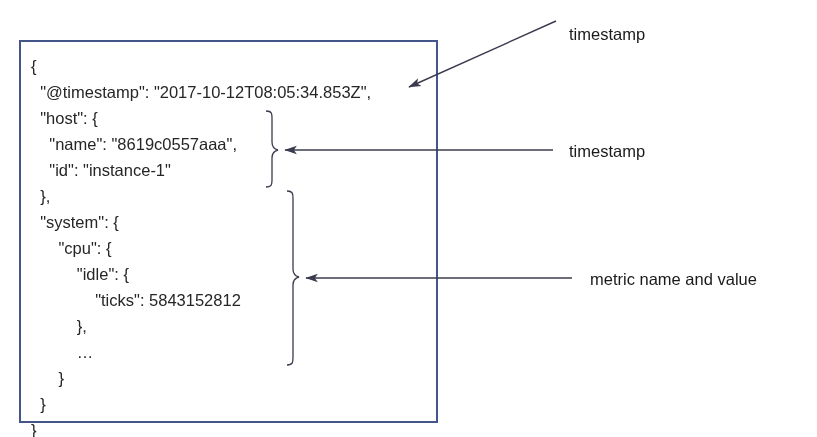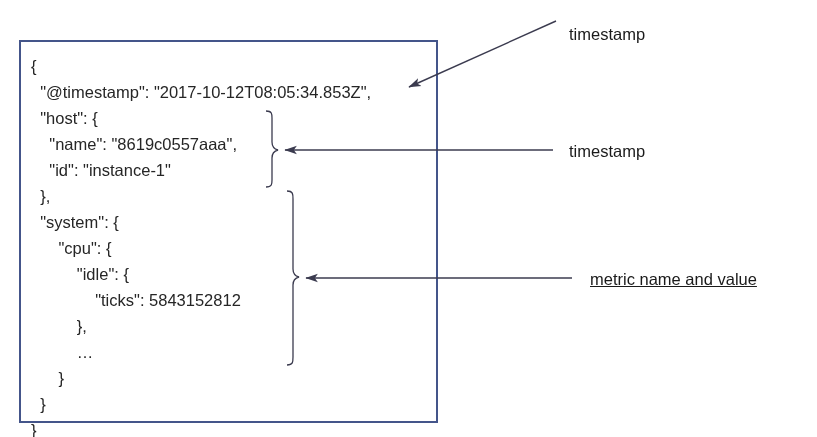--- a/index.html
+++ b/index.html
@@ -51,21 +51,21 @@
   
   .annot-label {
     position: absolute;
     font-family: "Liberation Sans", sans-serif;
     font-size: 16.5px;
     color: #1a1a1a;
     white-space: nowrap;
   }
   #label-timestamp { left: 569px; top: 25px; }
   #label-dimensions { left: 569px; top: 142px; }
-  #label-metric { left: 590px; top: 270px; text-decoration: underline; }
+  #label-metric { left: 590px; top: 270px; }
 
   
   #overlay {
     position: absolute;
     left: 0; top: 0;
     width: 817px;
     height: 437px;
     pointer-events: none;
   }
 </style>

